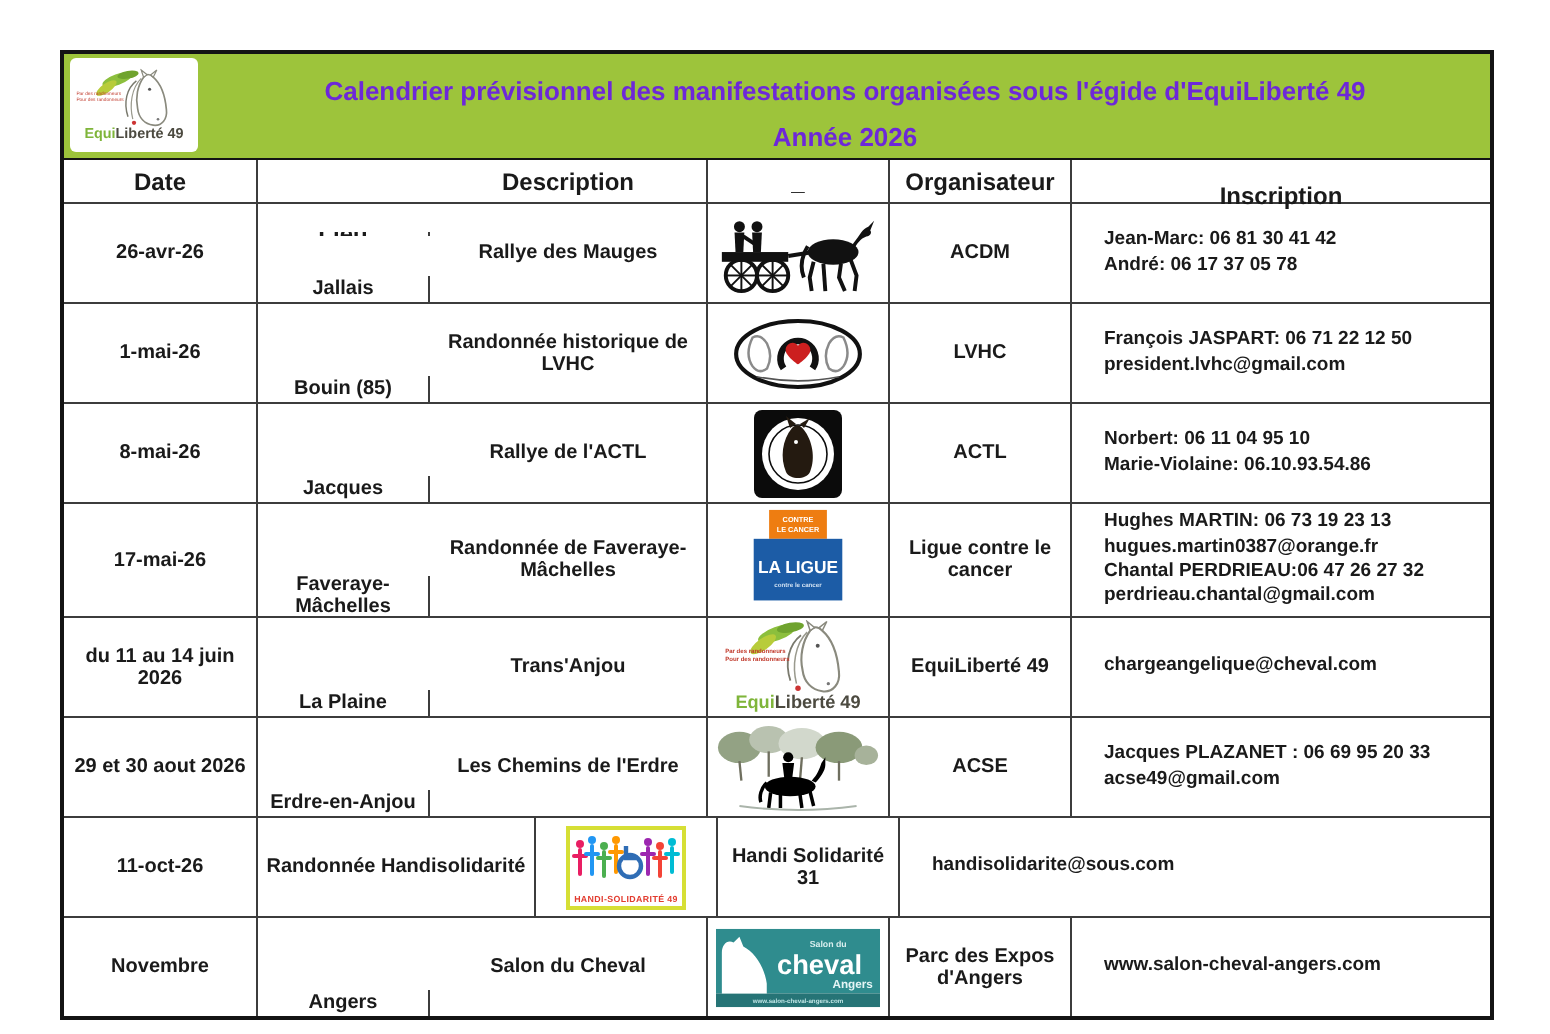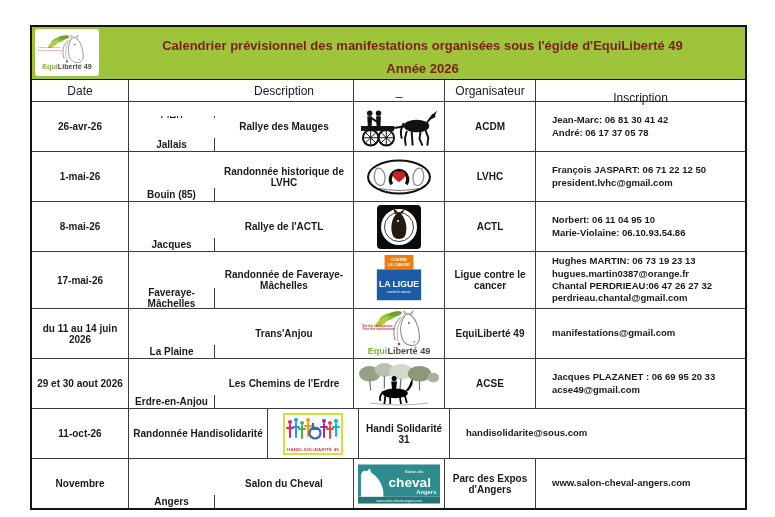--- a/index.html
+++ b/index.html
@@ -3,22 +3,22 @@
 <meta charset="utf-8">
 <style>
   html,body{margin:0;padding:0;background:#fff;}
   .canvas{position:relative;width:775px;height:517px;background:#fff;
           font-family:"Liberation Sans",sans-serif;color:#1a1a1a;overflow:hidden;}
   .tablewrap{position:absolute;left:30px;top:25px;width:713px;border:2px solid #141414;background:#fff;}
   .banner{position:relative;height:52px;background:#9dc43b;border-bottom:1px solid #141414;}
   .brand-box{position:absolute;left:3px;top:2px;width:64px;height:47px;background:#fff;border-radius:3px;
              display:flex;align-items:center;justify-content:center;}
   .titles{height:100%;display:flex;flex-direction:column;justify-content:space-evenly;
-          padding:4px 0 4px 68px;text-align:center;font-weight:bold;font-size:13px;color:#7f1d1d;}
-  .hrow{display:flex;height:21px;font-weight:normal;font-size:12px;}
+          padding:4px 0 4px 68px;text-align:center;font-weight:bold;font-size:13px;color:#6d28d9;}
+  .hrow{display:flex;height:21px;font-weight:bold;font-size:12px;}
   .drow{display:flex;height:49px;border-top:1px solid #3c3c3c;font-size:10px;font-weight:bold;}
   .drow.tall{height:56px;}
   .cell{display:flex;align-items:center;justify-content:center;text-align:center;
         border-right:1px solid #3c3c3c;box-sizing:border-box;padding:1px 2px;overflow:hidden;}
   .cell:last-child{border-right:none;}
   .w-date{width:97px;}
   .w-lieu{width:86px;margin-top:36px;}
   .w-desc{width:139px;}
   .w-logo{width:91px;}
   .w-org{width:91px;}
@@ -181,21 +181,21 @@
     <div class="drow">
       <div class="cell w-date">du 11 au 14 juin 2026</div>
       <div class="cell w-lieu">La Plaine</div>
       <div class="cell w-desc">Trans'Anjou</div>
       <div class="cell w-logo">
         <svg width="76" height="47" viewBox="0 0 100 62">
             <use href="#equi-sym"></use>
           </svg>
       </div>
       <div class="cell w-org">EquiLiberté 49</div>
-      <div class="cell w-insc">manifestations@gmail.com</div>
+      <div class="cell w-insc">chargeangelique@cheval.com</div>
     </div>
 
     <div class="drow">
       <div class="cell w-date">29 et 30 aout 2026</div>
       <div class="cell w-lieu">Erdre-en-Anjou</div>
       <div class="cell w-desc">Les Chemins de l'Erdre</div>
       <div class="cell w-logo">
         <svg width="82" height="45" viewBox="0 0 84 46">
           <ellipse cx="12" cy="13" rx="11" ry="8" fill="#93a284"></ellipse>
           <ellipse cx="27" cy="9" rx="10" ry="7" fill="#b9c2b0"></ellipse>

